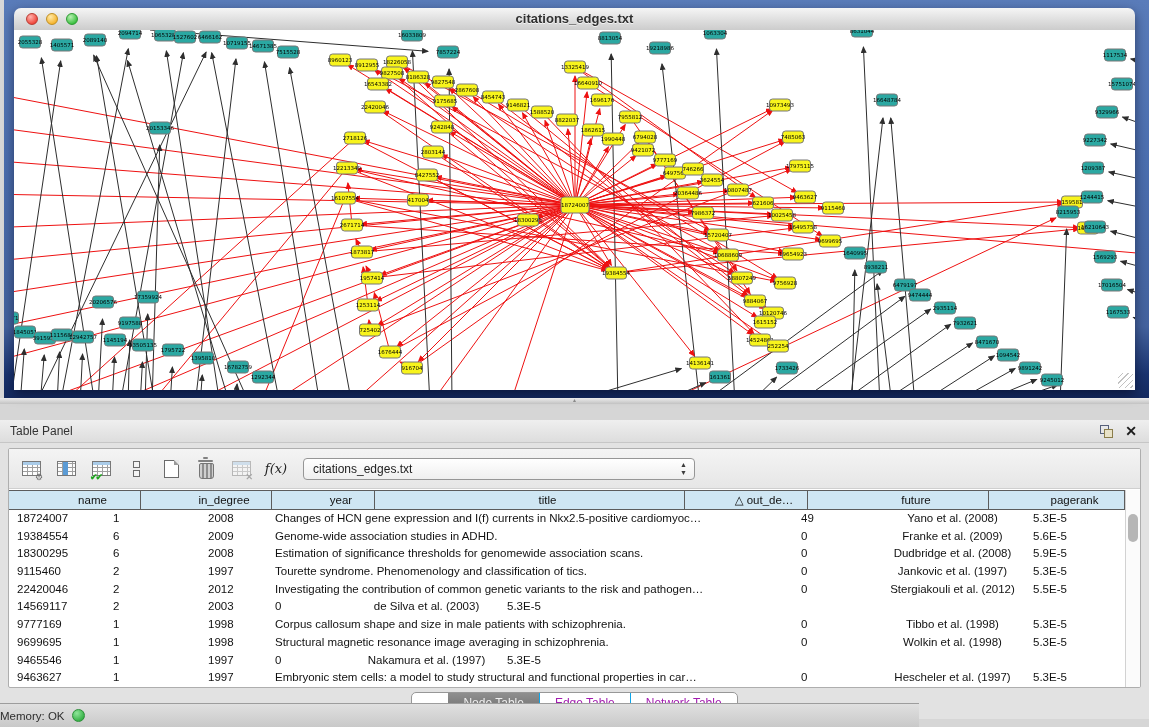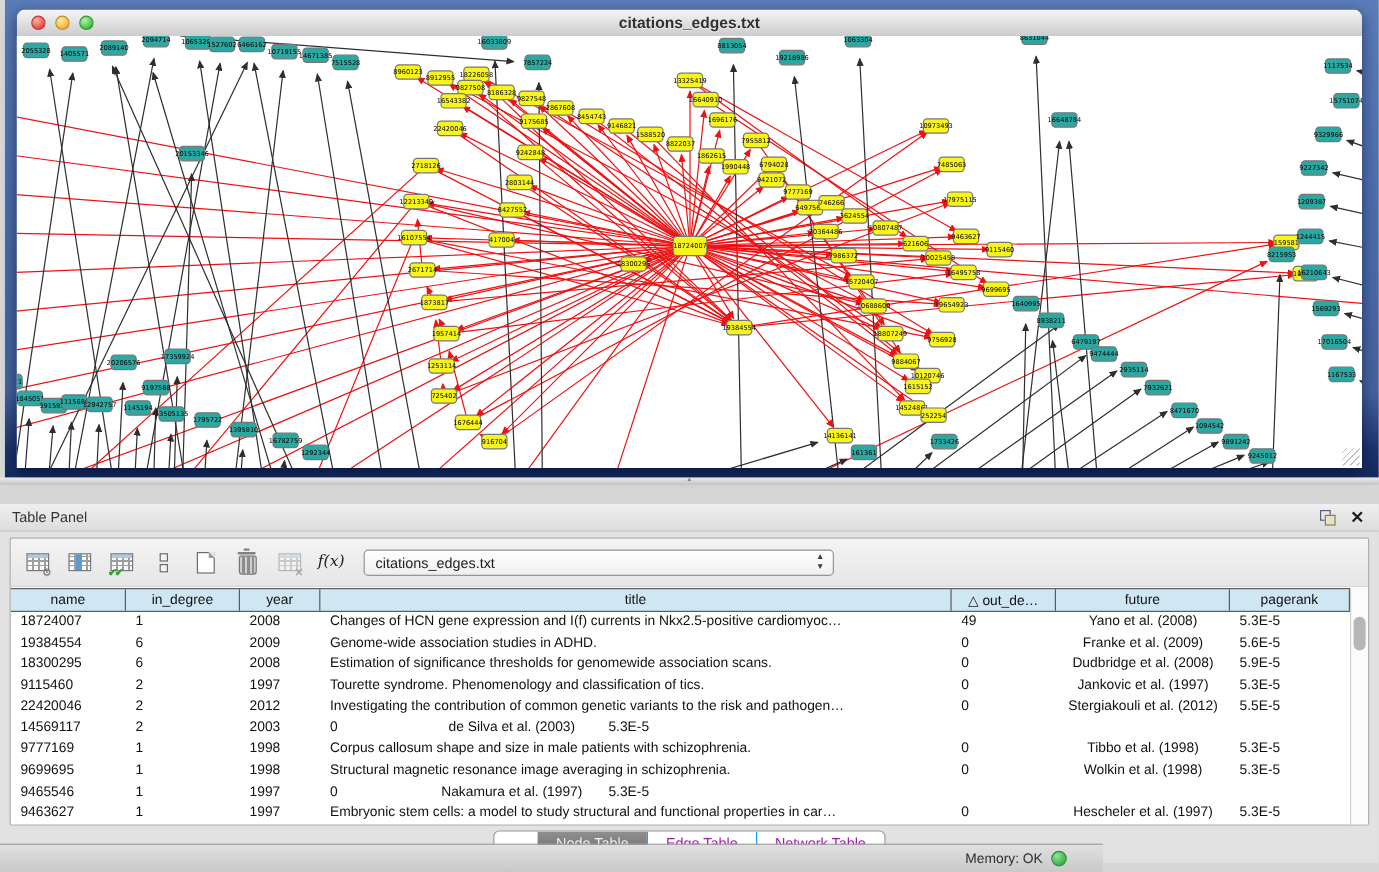--- a/index.html
+++ b/index.html
@@ -70,39 +70,39 @@
   .disabled{opacity:.45;}
   .fx-label{font-family:"DejaVu Serif",serif;font-style:italic;font-size:13px;color:#222;}
   .combo{width:392px;height:22px;box-sizing:border-box;border:1px solid #969696;border-radius:4px;
          background:linear-gradient(#ffffff,#efefef);display:flex;align-items:center;
          padding:0 22px 0 9px;font-size:12px;color:#1d1d1d;position:relative;margin-left:4px;}
   .stepper{position:absolute;right:7px;top:2px;font-size:7px;line-height:8px;color:#3c3c3c;text-align:center;}
 
   .tbl{position:absolute;top:41px;left:0;right:15px;bottom:0;font-size:11.5px;color:#111;}
   .thead{display:flex;height:20px;background:#cfe6f3;border-top:1px solid #5c5c5c;border-bottom:1px solid #5c5c5c;box-sizing:border-box;}
   .th{display:flex;align-items:center;justify-content:center;border-right:1px solid #5c5c5c;box-sizing:border-box;
-      white-space:nowrap;overflow:hidden;}
+      white-space:nowrap;overflow:hidden;margin-left:36px;}
   .tbody .row{display:flex;height:17.7px;}
   .cell{line-height:17.7px;white-space:nowrap;overflow:hidden;padding-left:8px;box-sizing:border-box;}
   .c0{width:96px;}.c1{width:95px;}.c2{width:67px;}.c3{flex:1;width:auto;}.c4{width:87px;}.c5{width:145px;}.c6{width:100px;}
   .cell.c5{text-align:center;padding-left:0;}
   .vscroll{position:absolute;right:0;top:41px;width:15px;bottom:0;background:#fbfbfb;border-left:1px solid #d2d2d2;box-sizing:border-box;}
   .thumb{position:absolute;left:2px;right:2px;top:24px;height:28px;background:#b6b6b6;border-radius:6px;}
 
   .tabs{position:absolute;left:0;right:0;top:272px;display:flex;justify-content:center;}
   .seg{display:flex;border:1px solid #979797;border-radius:5px;overflow:hidden;height:20px;background:#ffffff;
        box-shadow:0 1px 0 rgba(255,255,255,.9);padding-left:36px;}
   .seg-item{padding:0 15px;line-height:20px;font-size:12px;color:#a21caf;border-left:1px solid #0ea5e9;cursor:default;}
   .seg-item:first-child{border-left:none;}
   .seg-item.active{background:linear-gradient(#8f8f8f,#6e6e6e);color:#f0f0f0;}
 
   
   .statusbar{position:absolute;left:0;top:703px;width:919px;height:24px;box-sizing:border-box;
              background:linear-gradient(#e0e0e0,#c9c9c9);border-top:1px solid #9d9d9d;
-             display:flex;align-items:center;justify-content:flex-end;padding-right:30px;
+             display:flex;align-items:center;padding-right:30px;
              font-size:11.5px;color:#2e2e2e;}
   .mem-dot{width:13px;height:13px;border-radius:50%;margin-left:7px;box-sizing:border-box;
            background:radial-gradient(circle at 35% 30%,#8fe69a,#35b045 75%);border:1px solid #2c8f39;}
 </style>
 </head>
 <body>
 
 <div class="desktop">
   <div class="net-window">
     <div class="titlebar">

